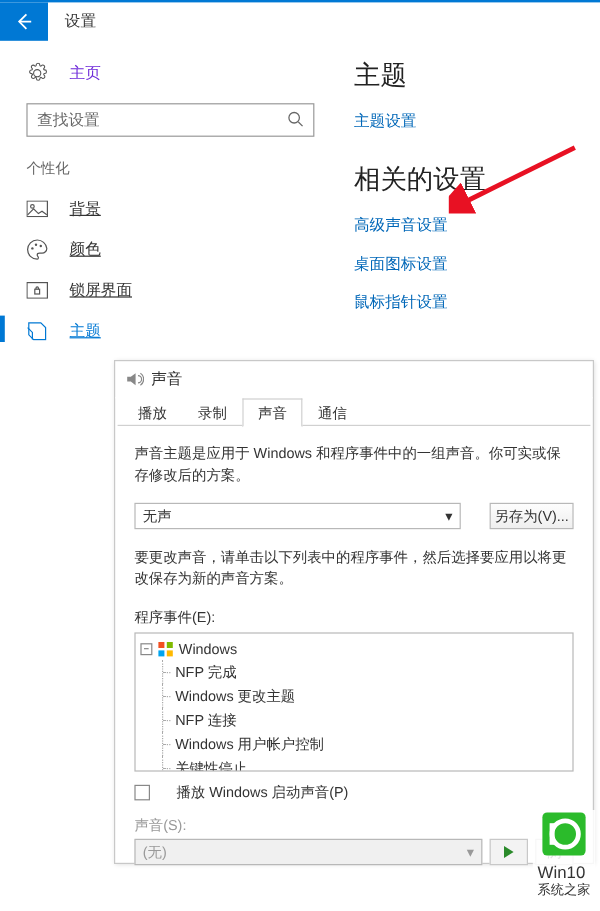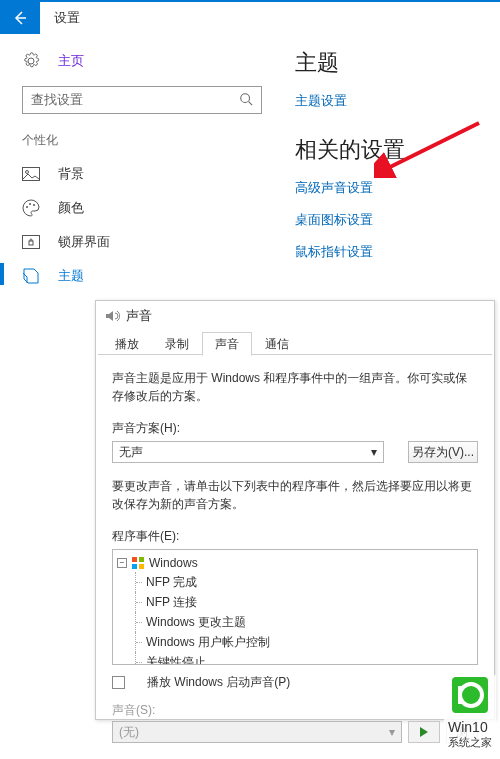--- a/index.html
+++ b/index.html
@@ -86,20 +86,21 @@
       margin-top: 18px;
       margin-bottom: 8px;
     }
     .nav-item {
       display: flex;
       align-items: flex-end;
       padding: 8px 0;
       font-size: 13px;
       color: #333;
       margin-left: 0;
+      text-decoration: underline;
     }
     .nav-item.active {
       color: #0078d4;
       position: relative;
     }
     .nav-item.active::before {
       content: "";
       position: absolute;
       left: -22px;
       width: 4px;
@@ -474,21 +475,20 @@
     <span>声音</span>
   </div>
   <div class="tabs">
     <div class="tab">播放</div>
     <div class="tab">录制</div>
     <div class="tab active">声音</div>
     <div class="tab">通信</div>
   </div>
   <div class="dialog-content">
     <div class="desc">声音主题是应用于 Windows 和程序事件中的一组声音。你可实或保存修改后的方案。</div>
-    <div class="field-label">声音方案(H):</div>
     <div class="scheme-row">
       <div class="dropdown">
         <span>无声</span>
         <span>▾</span>
       </div>
       <div class="btn-saveas">另存为(V)...</div>
     </div>
     <div class="desc">要更改声音，请单击以下列表中的程序事件，然后选择要应用以将更改保存为新的声音方案。</div>
     <div class="field-label">程序事件(E):</div>
     <div class="events-box">
@@ -497,22 +497,22 @@
         <svg class="win-icon" viewBox="0 0 14 14">
             <rect x="1" y="1" width="5" height="5" fill="#f25022"></rect>
             <rect x="8" y="1" width="5" height="5" fill="#7fba00"></rect>
             <rect x="1" y="8" width="5" height="5" fill="#00a4ef"></rect>
             <rect x="8" y="8" width="5" height="5" fill="#ffb900"></rect>
           </svg>
         <span>Windows</span>
       </div>
       <div class="tree-children">
         <div class="tree-item">NFP 完成</div>
+        <div class="tree-item">Windows 更改主题</div>
         <div class="tree-item">NFP 连接</div>
-        <div class="tree-item">Windows 更改主题</div>
         <div class="tree-item">Windows 用户帐户控制</div>
         <div class="tree-item">关键性停止</div>
       </div>
     </div>
     <div class="checkbox-row">
       <div class="checkbox"></div>
       <span>播放 Windows 启动声音(P)</span>
     </div>
     <div class="sound-label">声音(S):</div>
     <div class="sound-row">

